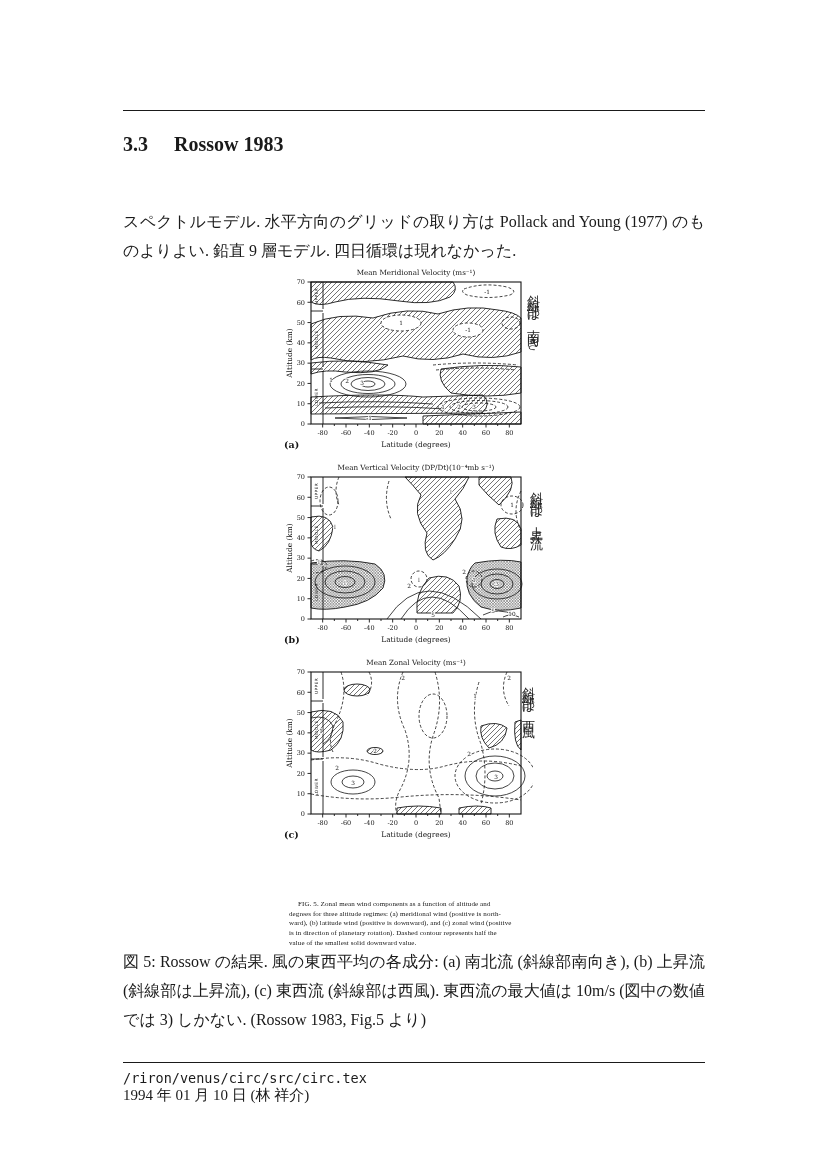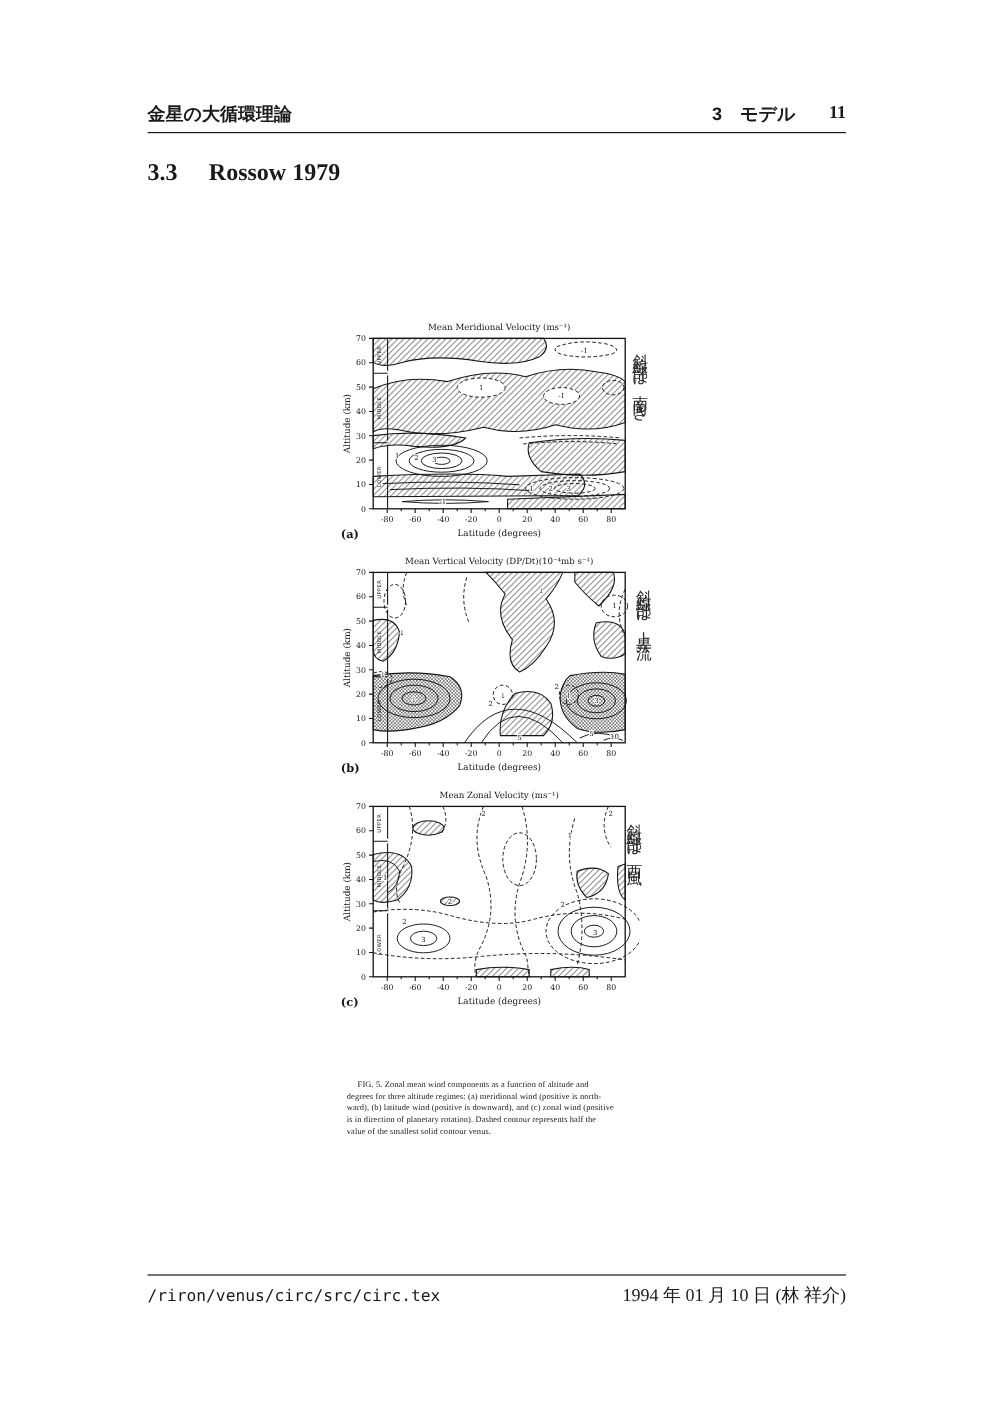--- a/index.html
+++ b/index.html
@@ -22,42 +22,36 @@
         font-family:"Liberation Sans","DejaVu Sans",sans-serif;font-size:13px;
         letter-spacing:5px;color:#222;}
   #anno-a{left:524px;top:284px;}
   #anno-b{left:527px;top:481px;}
   #anno-c{left:519px;top:676px;}
   .scancap{position:absolute;left:289px;top:900px;width:256px;font-size:7px;line-height:9.7px;
            color:#151515;letter-spacing:0.1px;}
   .scancap .l0{text-indent:9px;}
   .figcap{position:absolute;left:123px;top:931px;width:582px;font-size:16px;line-height:29px;text-align:justify;}
   .ftr{position:absolute;left:123px;top:1070px;width:582px;display:flex;justify-content:space-between;
-       font-size:15px;align-items:baseline;}
+       font-size:15px;align-items:baseline;flex-direction:column;}
   .ftr .path{font-family:"DejaVu Sans Mono","Liberation Mono",monospace;font-size:13.5px;}
 </style>
 </head>
 <body>
 
 <div class="page">
 
-  <div class="hdr">
-    <span>金星の大循環理論</span>
-    <span class="hdr-right">
-      <span>3　モデル</span>
-      <span class="pg">11</span>
-    </span>
-  </div>
   <div class="rule" id="rule-top"></div>
 
   <div class="sec">
     <span class="num">3.3</span>
-    <span>Rossow 1979</span>
+    <span>Rossow 1983</span>
   </div>
 
+  <p class="body-p">スペクトルモデル. 水平方向のグリッドの取り方は Pollack and Young (1977) のものよりよい. 鉛直 9 層モデル. 四日循環は現れなかった.</p>
 
   <svg id="panel-a" class="panel" width="250" height="195" viewBox="0 0 250 195">
       <defs>
         <pattern id="ht-a" patternUnits="userSpaceOnUse" width="5" height="5">
           <path d="M0,5 L5,0 M-1.25,1.25 L1.25,-1.25 M3.75,6.25 L6.25,3.75" stroke="#151515" stroke-width="0.6"></path>
         </pattern>
         <pattern id="dn-a" patternUnits="userSpaceOnUse" width="2.8" height="2.8">
           <path d="M0,2.8 L2.8,0 M0,0 L2.8,2.8" stroke="#151515" stroke-width="0.4"></path>
         </pattern>
       </defs>
@@ -376,23 +370,24 @@
 
   <div class="anno" id="anno-a">斜線部は南向き</div>
   <div class="anno" id="anno-b">斜線部は上昇流</div>
   <div class="anno" id="anno-c">斜線部は西風</div>
 
   <div class="scancap">
     <div class="l0">FIG. 5. Zonal mean wind components as a function of altitude and</div>
     <div>degrees for three altitude regimes: (a) meridional wind (positive is north-</div>
     <div>ward), (b) latitude wind (positive is downward), and (c) zonal wind (positive</div>
     <div>is in direction of planetary rotation). Dashed contour represents half the</div>
-    <div>value of the smallest solid contour venus.</div>
+    <div>value of the smallest solid downward value.</div>
   </div>
 
+  <p class="figcap">図 5: Rossow の結果. 風の東西平均の各成分: (a) 南北流 (斜線部南向き), (b) 上昇流 (斜線部は上昇流), (c) 東西流 (斜線部は西風). 東西流の最大値は 10m/s (図中の数値では 3) しかない. (Rossow 1983, Fig.5 より)</p>
 
   <div class="rule" id="rule-bottom"></div>
   <div class="ftr">
     <span class="path">/riron/venus/circ/src/circ.tex</span>
     <span>1994 年 01 月 10 日 (林 祥介)</span>
   </div>
 
 </div>
 
 </body></html>

